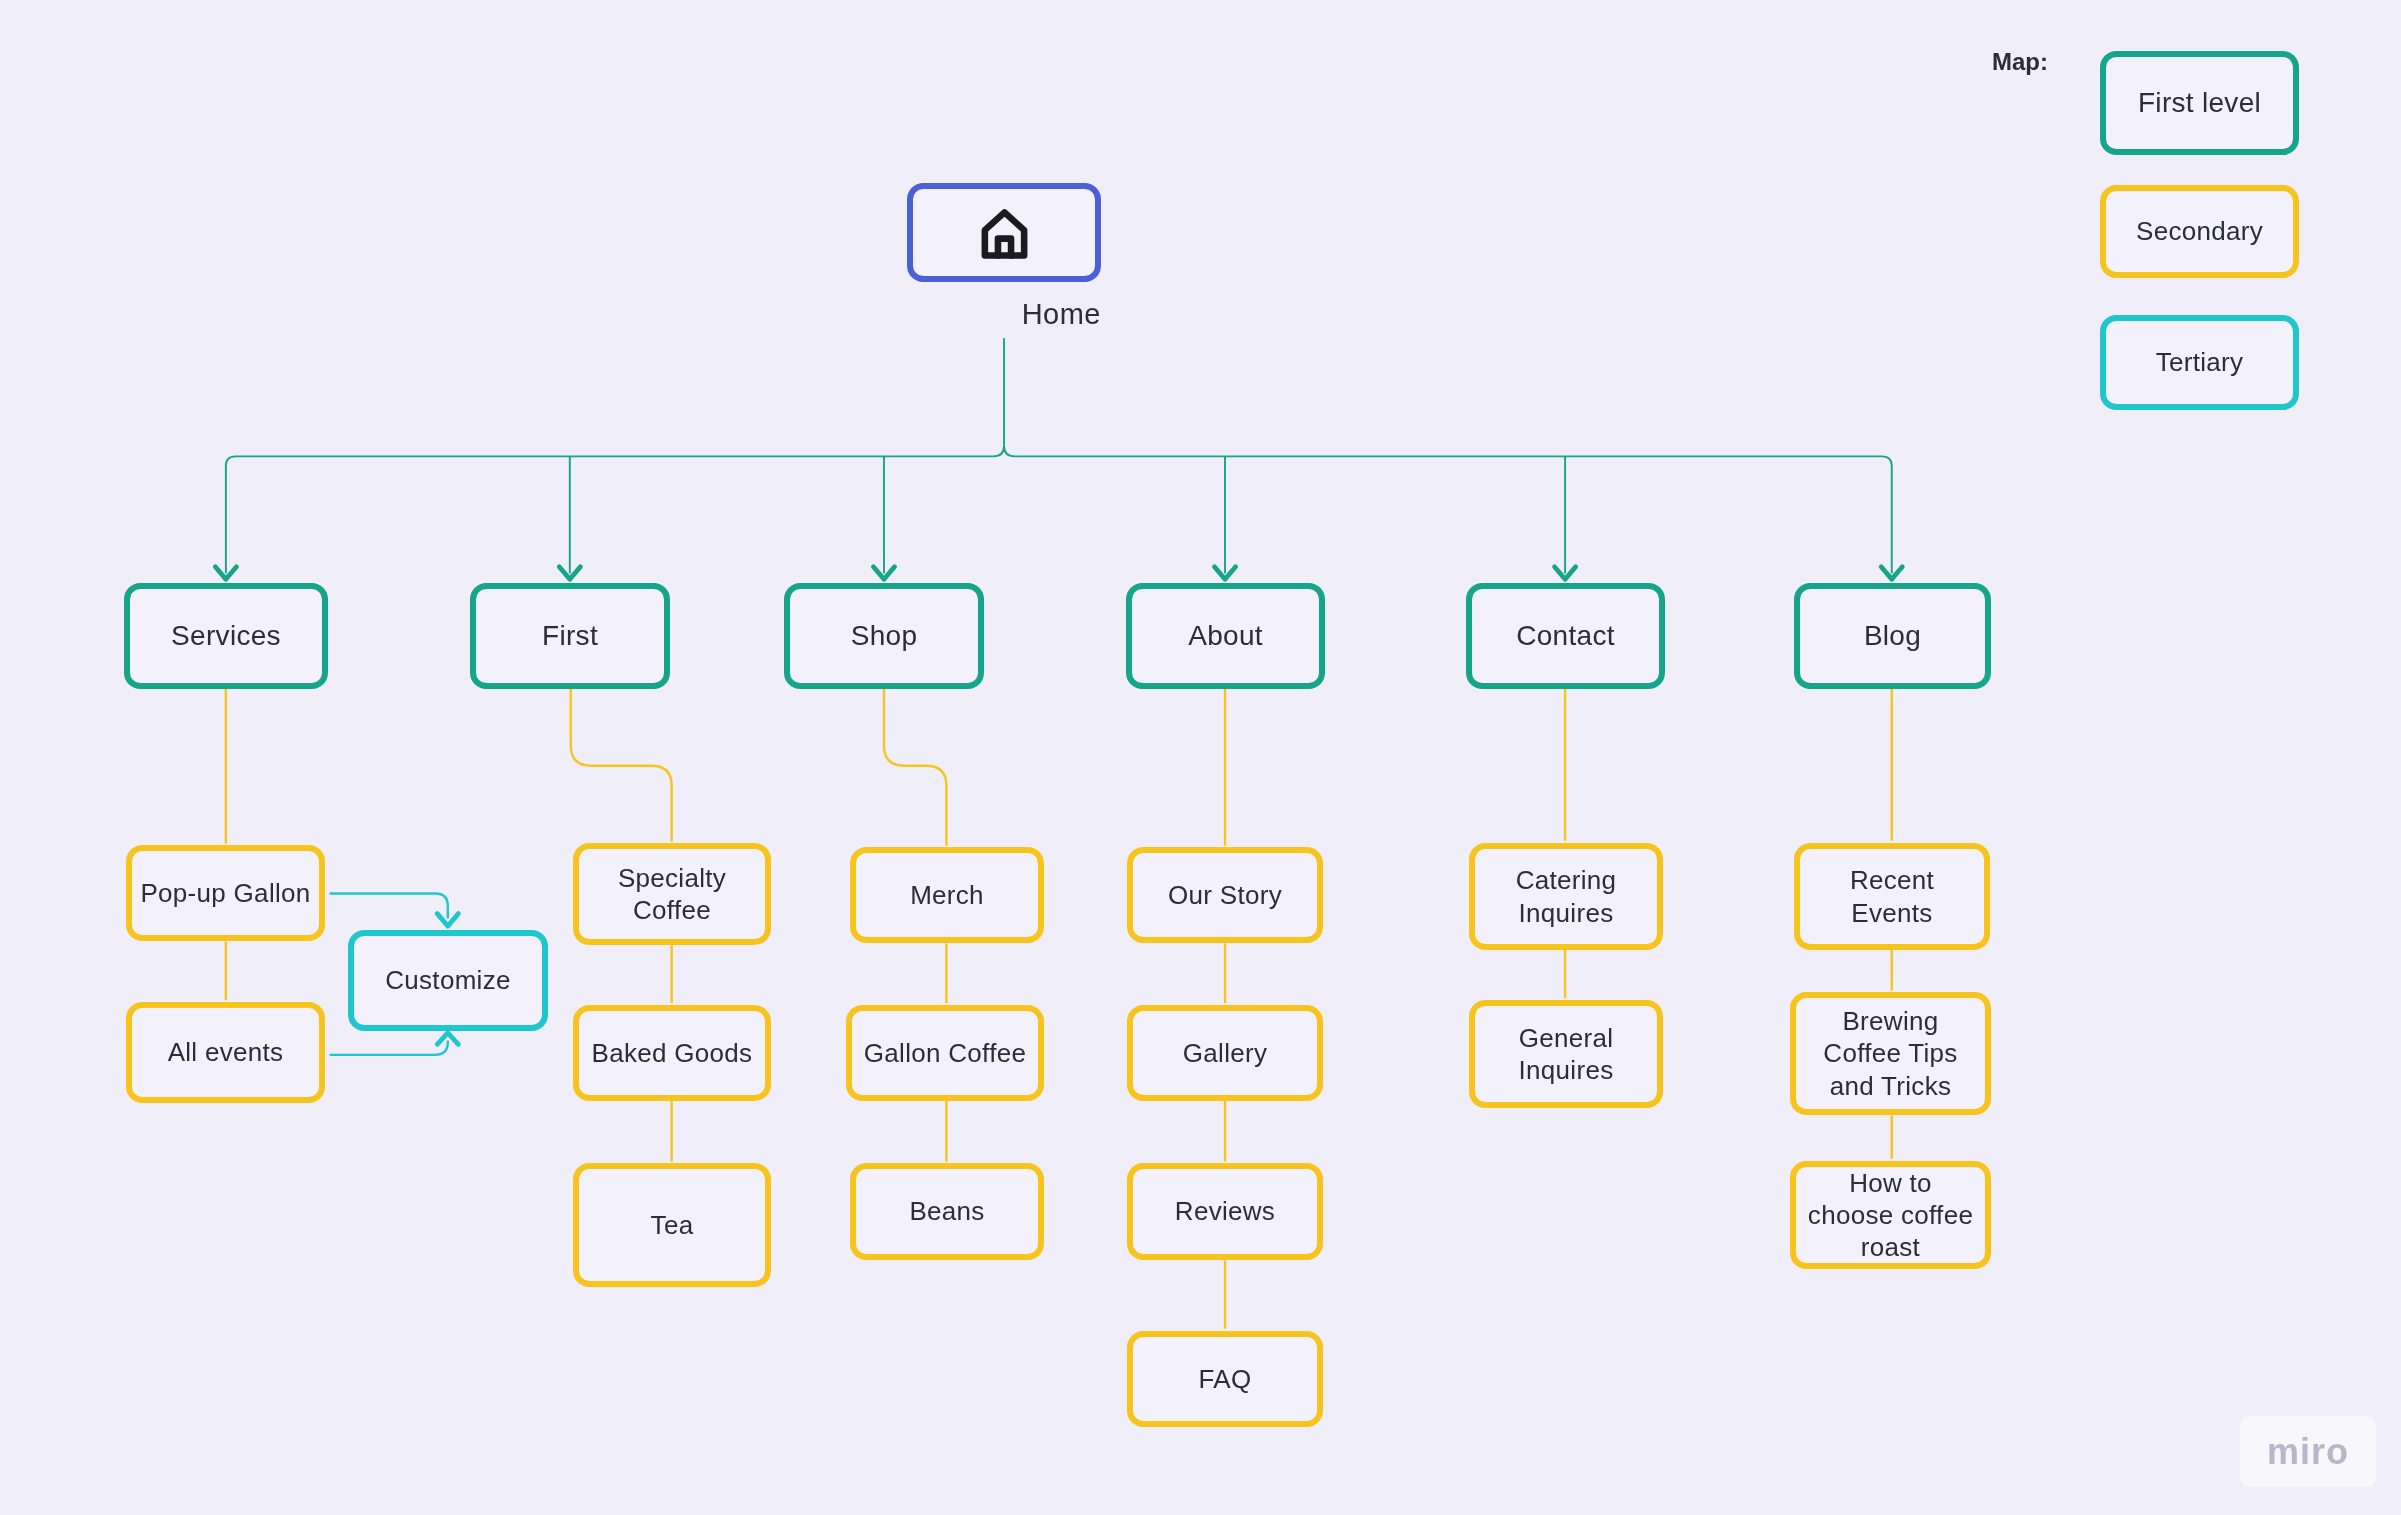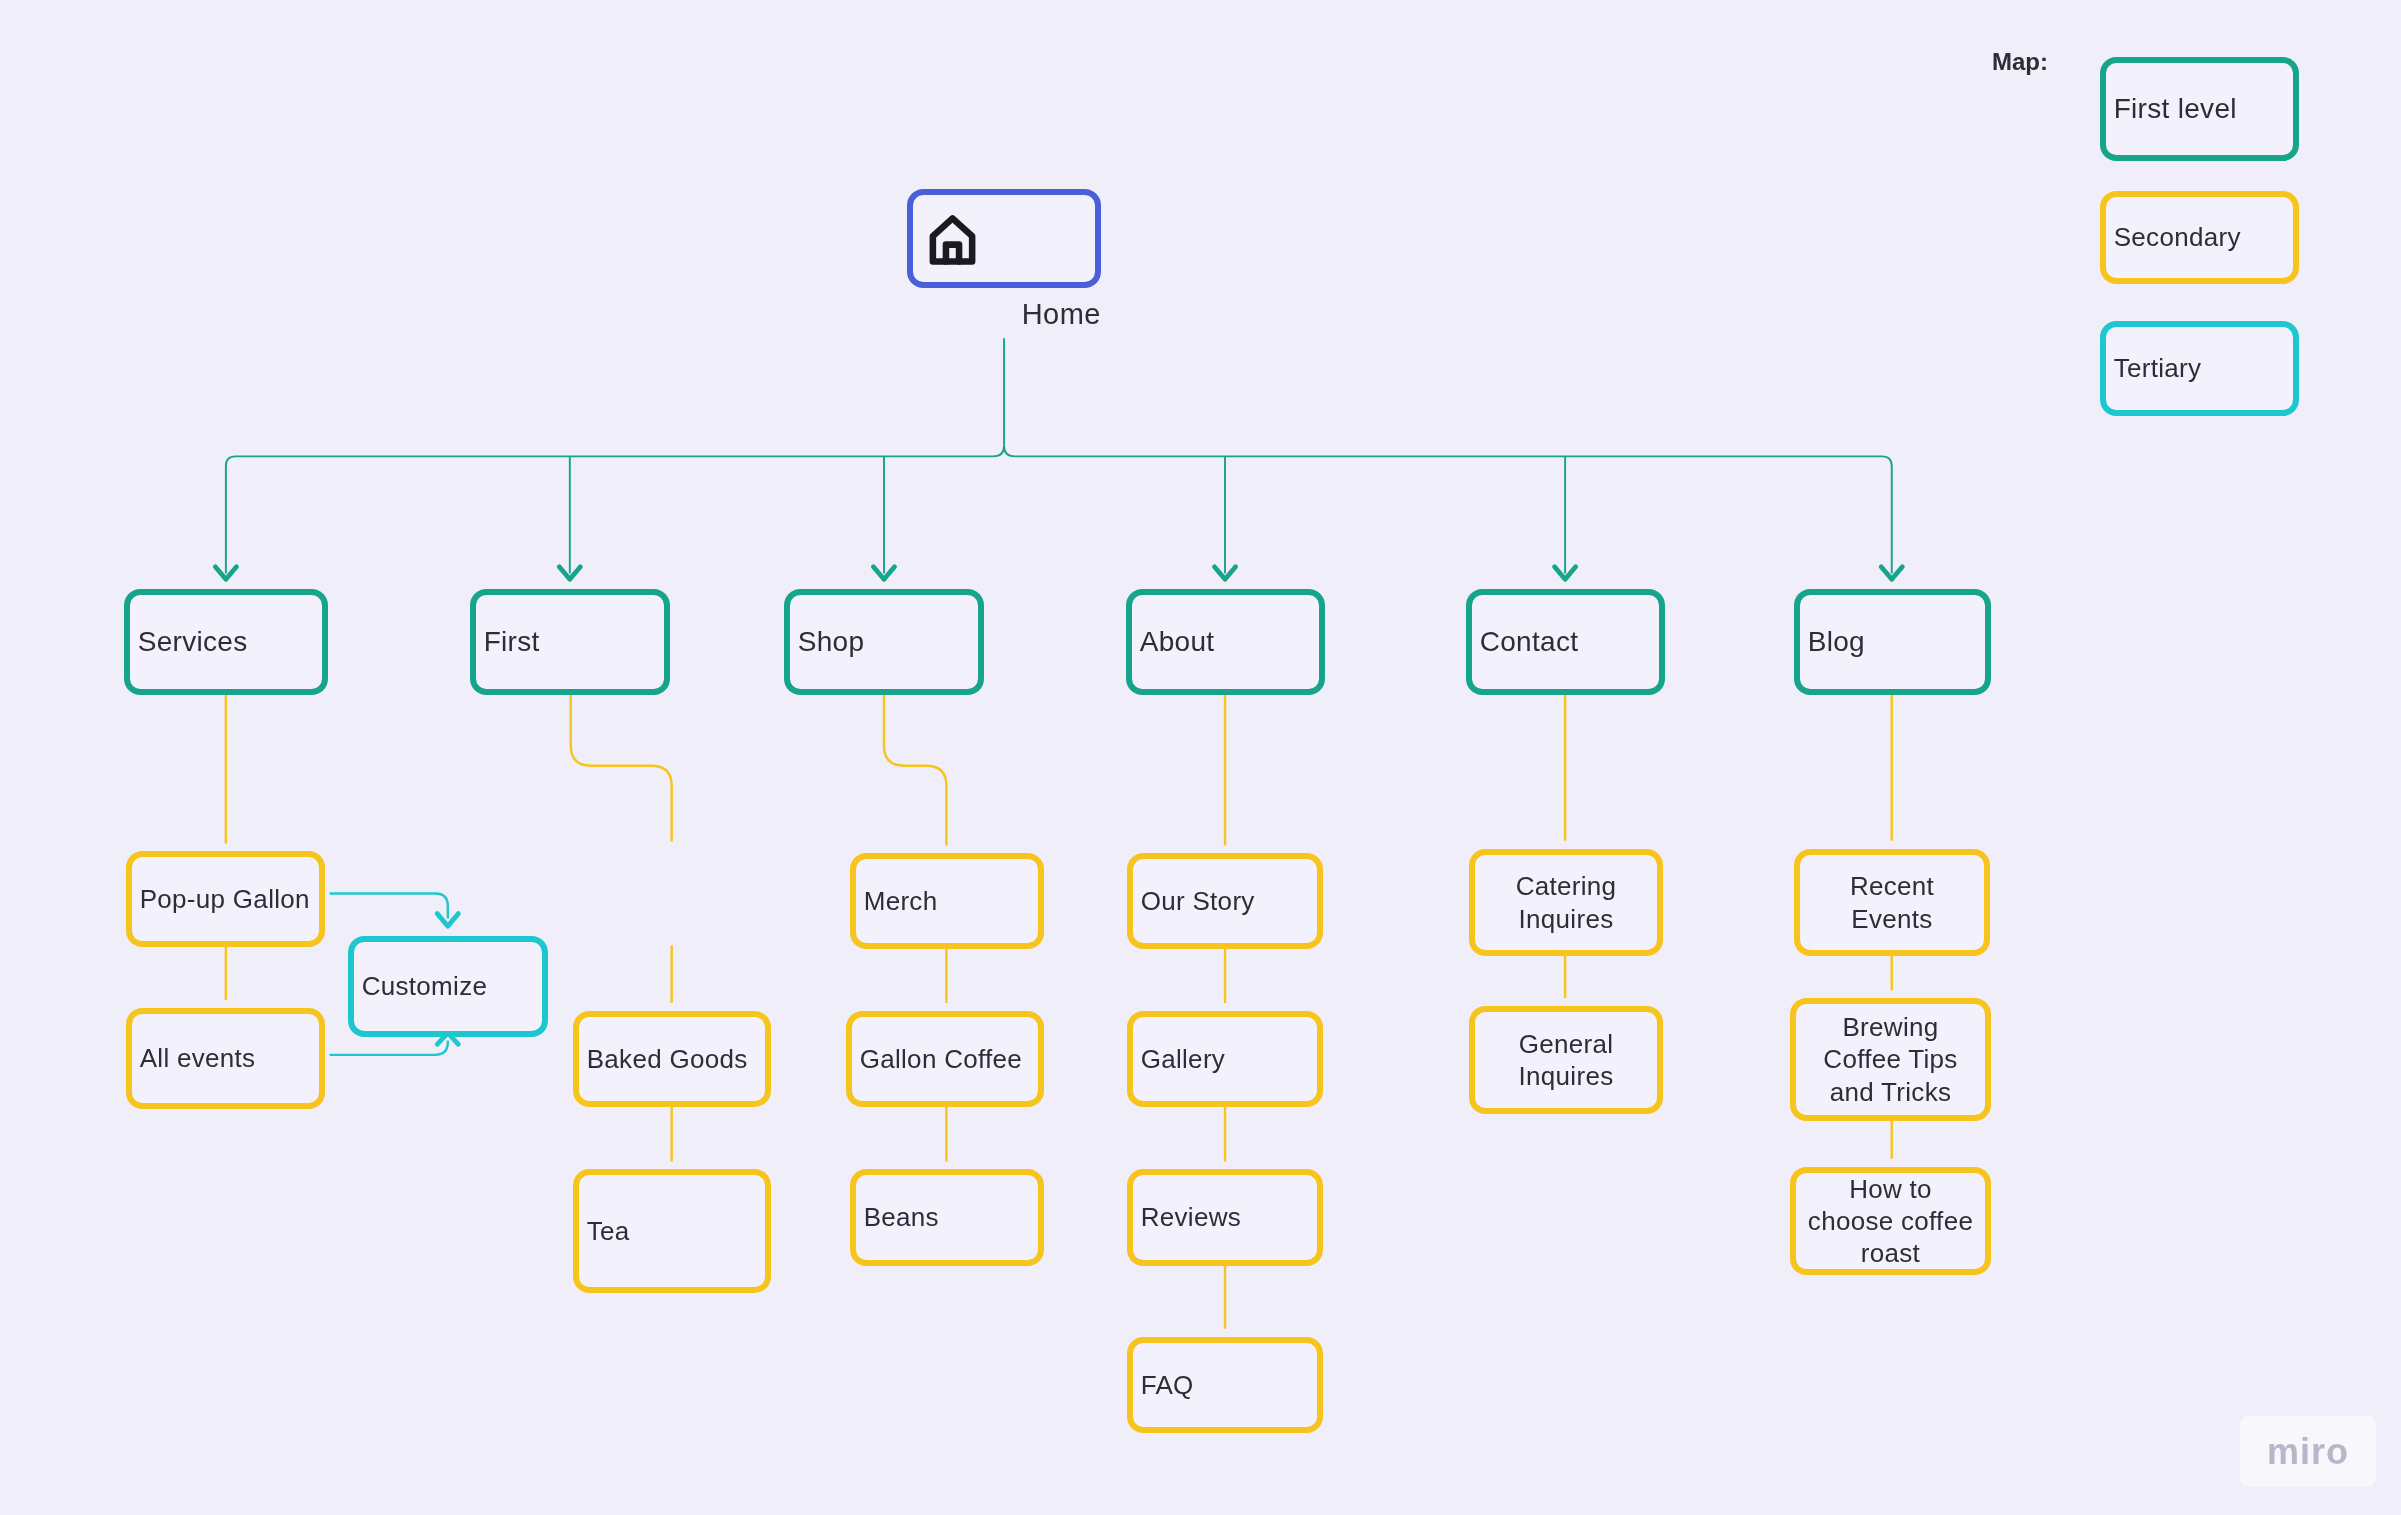--- a/index.html
+++ b/index.html
@@ -6,30 +6,29 @@
   body{
     width:2402px;height:1516px;
     background:#F0EEF8;
     font-family:"Liberation Sans",sans-serif;
     overflow:hidden;
   }
   .board{position:relative;width:2402px;height:1516px;}
   .connectors{position:absolute;left:0;top:0;width:2402px;height:1516px;}
   .node{
     position:absolute;
-    display:flex;align-items:center;justify-content:flex-start;
+    display:flex;align-items:center;justify-content:center;
     text-align:center;
     background:#F3F1FB;
     border-radius:16.3px;
     color:#2D2D37;
     font-size:26px;line-height:1.24;
     letter-spacing:0.3px;
     padding:3.8px 7.7px;
     box-sizing:border-box;
-    margin-top:6px;
   }
   .lvl-home{border:6.7px solid #4A5FD8;}
   .lvl-first{border:6.7px solid #16A48A;font-size:28px;}
   .lvl-secondary{border:6.7px solid #F6C41C;}
   .lvl-tertiary{border:6.7px solid #1EC7CE;}
   .caption{
     position:absolute;
     text-align:right;
     color:#2D2D37;
     font-size:29px;letter-spacing:0.5px;
@@ -132,20 +131,23 @@
   <div class="node lvl-secondary" style="left:126px;top:845px;width:199px;height:96px">
       <span>Pop-up Gallon</span>
     </div>
   <div class="node lvl-secondary" style="left:126px;top:1002px;width:199px;height:101px">
       <span>All events</span>
     </div>
   <div class="node lvl-tertiary" style="left:348px;top:930px;width:200px;height:101px">
       <span>Customize</span>
     </div>
 
+  <div class="node lvl-secondary" style="left:573px;top:843px;width:198px;height:102px">
+      <span>Specialty Coffee</span>
+    </div>
   <div class="node lvl-secondary" style="left:573px;top:1005px;width:198px;height:96px">
       <span>Baked Goods</span>
     </div>
   <div class="node lvl-secondary" style="left:573px;top:1163px;width:198px;height:124px">
       <span>Tea</span>
     </div>
 
   <div class="node lvl-secondary" style="left:850px;top:847px;width:194px;height:96px">
       <span>Merch</span>
     </div>

